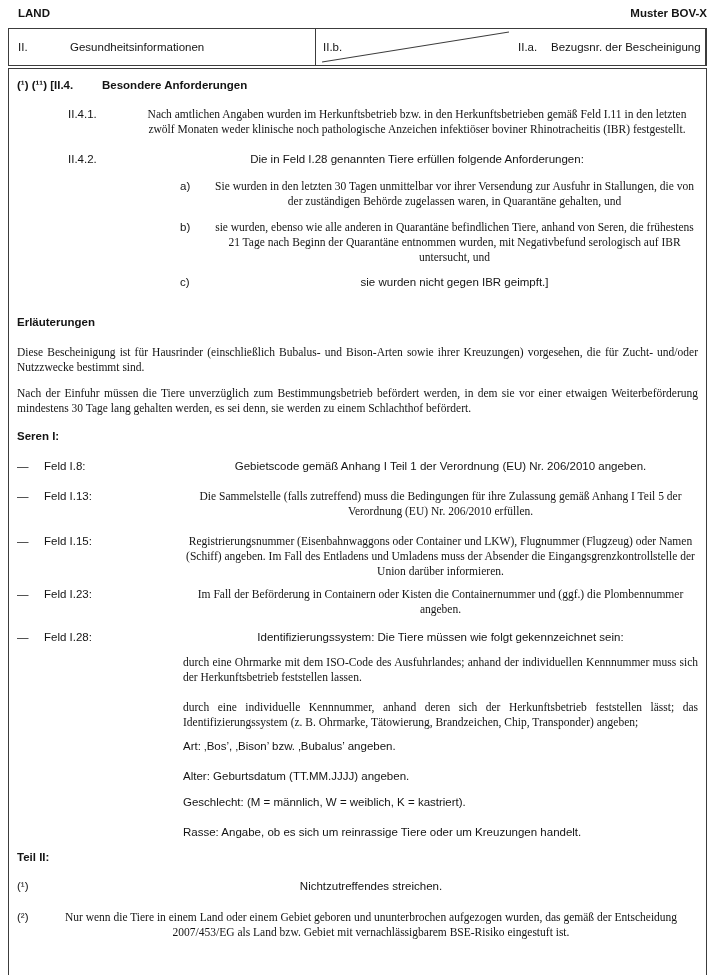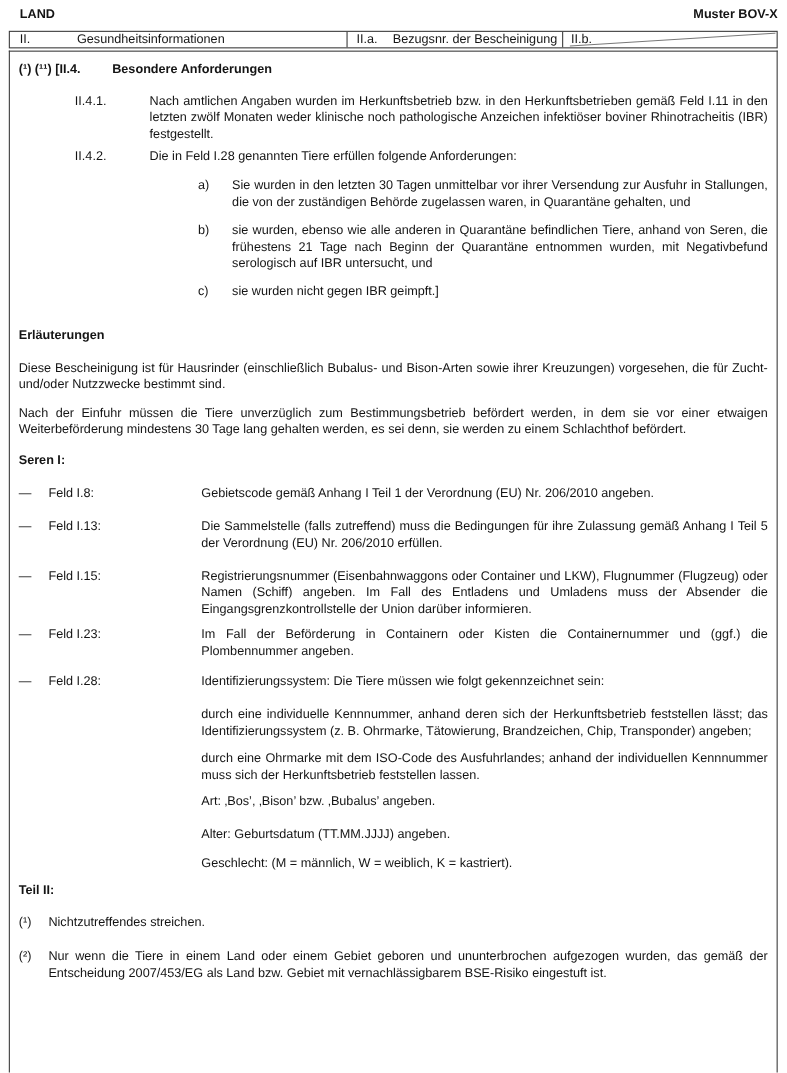--- a/index.html
+++ b/index.html
@@ -16,21 +16,21 @@
   
   .topbar {
     display: flex; justify-content: space-between; align-items: flex-start;
     padding: 6px 8px 0 18px;
     height: 21px;
     font-weight: bold;
   }
   
   .htable {
     margin: 7px 8px 0 8px;
-    height: 16px;
+    height: 38px;
     display: flex;
     border: 1px solid #3c3c3c;
   }
   .hcell { display: flex; align-items: center; height: 100%; }
   .hc1 { width: 307px; border-right: 1px solid #3c3c3c; padding-left: 9px; }
   .hc1 .hnum { width: 52px; flex: none; }
   .hc2 { width: 196px; border-right: 1px solid #3c3c3c; padding-left: 8px; }
   .hc2 .hnum { width: 33px; flex: none; }
   .hc3 { flex: 1; padding-left: 7px; position: relative; }
   .hc3 .hnum { position: relative; z-index: 2; }
@@ -39,22 +39,22 @@
   .mainbox {
     margin: 2px 8px 0 8px;
     height: 970px;
     border: 1px solid #3c3c3c;
     border-bottom: none;
     padding: 9px 8px 0 8px;
     overflow: hidden;
   }
   .bold { font-weight: bold; }
   .row { display: flex; align-items: flex-start; }
-  .just { text-align: justify; }
-  .c-body, .f-text, .fn-text { flex: 1; }
+  .just { text-align: justify; font-family: Liberation Serif, serif; }
+  .c-body, .f-text, .fn-text { flex: 1; text-align: center; }
   
   .c-num { margin-left: 51px; width: 68px; flex: none; }
   
   .c-letter { margin-left: 163px; width: 31px; flex: none; }
   
   .f-dash { width: 27px; flex: none; }
   .f-label { width: 139px; flex: none; }
   
   .ind28 { margin-left: 166px; }
   
@@ -68,45 +68,45 @@
 <div class="topbar">
   <span>LAND</span>
   <span>Muster BOV-X</span>
 </div>
 
 <div class="htable">
   <div class="hcell hc1">
     <span class="hnum">II.</span>
     <span>Gesundheitsinformationen</span>
   </div>
-  <div class="hcell hc2">
-    <span class="hnum">II.a.</span>
-    <span>Bezugsnr. der Bescheinigung</span>
-  </div>
   <div class="hcell hc3">
     <span class="hnum">II.b.</span>
     <svg class="diag" viewBox="0 0 192 24" preserveAspectRatio="none">
       <line x1="6" y1="22" x2="191" y2="2" stroke="#3c3c3c" stroke-width="0.8"></line>
     </svg>
+  </div>
+  <div class="hcell hc2">
+    <span class="hnum">II.a.</span>
+    <span>Bezugsnr. der Bescheinigung</span>
   </div>
 </div>
 
 <div class="mainbox">
 
   <div class="row bold">
     <span class="h-prefix">(¹) (¹¹) [II.4.</span>
     <span>Besondere Anforderungen</span>
   </div>
 
   <div class="row" style="margin-top:14px">
     <span class="c-num">II.4.1.</span>
     <span class="c-body just">Nach amtlichen Angaben wurden im Herkunftsbetrieb bzw. in den Herkunftsbetrieben gemäß Feld I.11 in den letzten zwölf Monaten weder klinische noch pathologische Anzeichen infektiöser boviner Rhinotracheitis (IBR) festgestellt.</span>
   </div>
 
-  <div class="row" style="margin-top:5px">
+  <div class="row" style="margin-top:15px">
     <span class="c-num">II.4.2.</span>
     <span class="c-body">Die in Feld I.28 genannten Tiere erfüllen folgende Anforderungen:</span>
   </div>
 
   <div class="row" style="margin-top:12px">
     <span class="c-letter">a)</span>
     <span class="c-body just">Sie wurden in den letzten 30 Tagen unmittelbar vor ihrer Versendung zur Ausfuhr in Stallungen, die von der zuständigen Behörde zugelassen waren, in Quarantäne gehalten, und</span>
   </div>
 
   <div class="row" style="margin-top:11px">
@@ -149,25 +149,26 @@
     <span class="f-label">Feld I.23:</span>
     <span class="f-text just">Im Fall der Beförderung in Containern oder Kisten die Containernummer und (ggf.) die Plombennummer angeben.</span>
   </div>
 
   <div class="row" style="margin-top:13px">
     <span class="f-dash">—</span>
     <span class="f-label">Feld I.28:</span>
     <span class="f-text">Identifizierungssystem: Die Tiere müssen wie folgt gekennzeichnet sein:</span>
   </div>
 
+  <div class="ind28 just" style="margin-top:10px">durch eine Ohrmarke mit dem ISO-Code des Ausfuhrlandes; anhand der individuellen Kennnummer muss sich der Herkunftsbetrieb feststellen lassen.</div>
   <div class="ind28 just" style="margin-top:15px">durch eine individuelle Kennnummer, anhand deren sich der Herkunftsbetrieb feststellen lässt; das Identifizierungssystem (z. B. Ohrmarke, Tätowierung, Brandzeichen, Chip, Transponder) angeben;</div>
-  <div class="ind28 just" style="margin-top:10px">durch eine Ohrmarke mit dem ISO-Code des Ausfuhrlandes; anhand der individuellen Kennnummer muss sich der Herkunftsbetrieb feststellen lassen.</div>
   <div class="ind28" style="margin-top:9px">Art: ‚Bos’, ‚Bison’ bzw. ‚Bubalus’ angeben.</div>
   <div class="ind28" style="margin-top:15px">Alter: Geburtsdatum (TT.MM.JJJJ) angeben.</div>
   <div class="ind28" style="margin-top:11px">Geschlecht: (M = männlich, W = weiblich, K = kastriert).</div>
+  <div class="ind28" style="margin-top:15px">Rasse: Angabe, ob es sich um reinrassige Tiere oder um Kreuzungen handelt.</div>
 
   <div class="bold" style="margin-top:10px">Teil II:</div>
 
   <div class="row" style="margin-top:14px">
     <span class="fn-marker">(¹)</span>
     <span class="fn-text">Nichtzutreffendes streichen.</span>
   </div>
 
   <div class="row" style="margin-top:16px">
     <span class="fn-marker">(²)</span>

